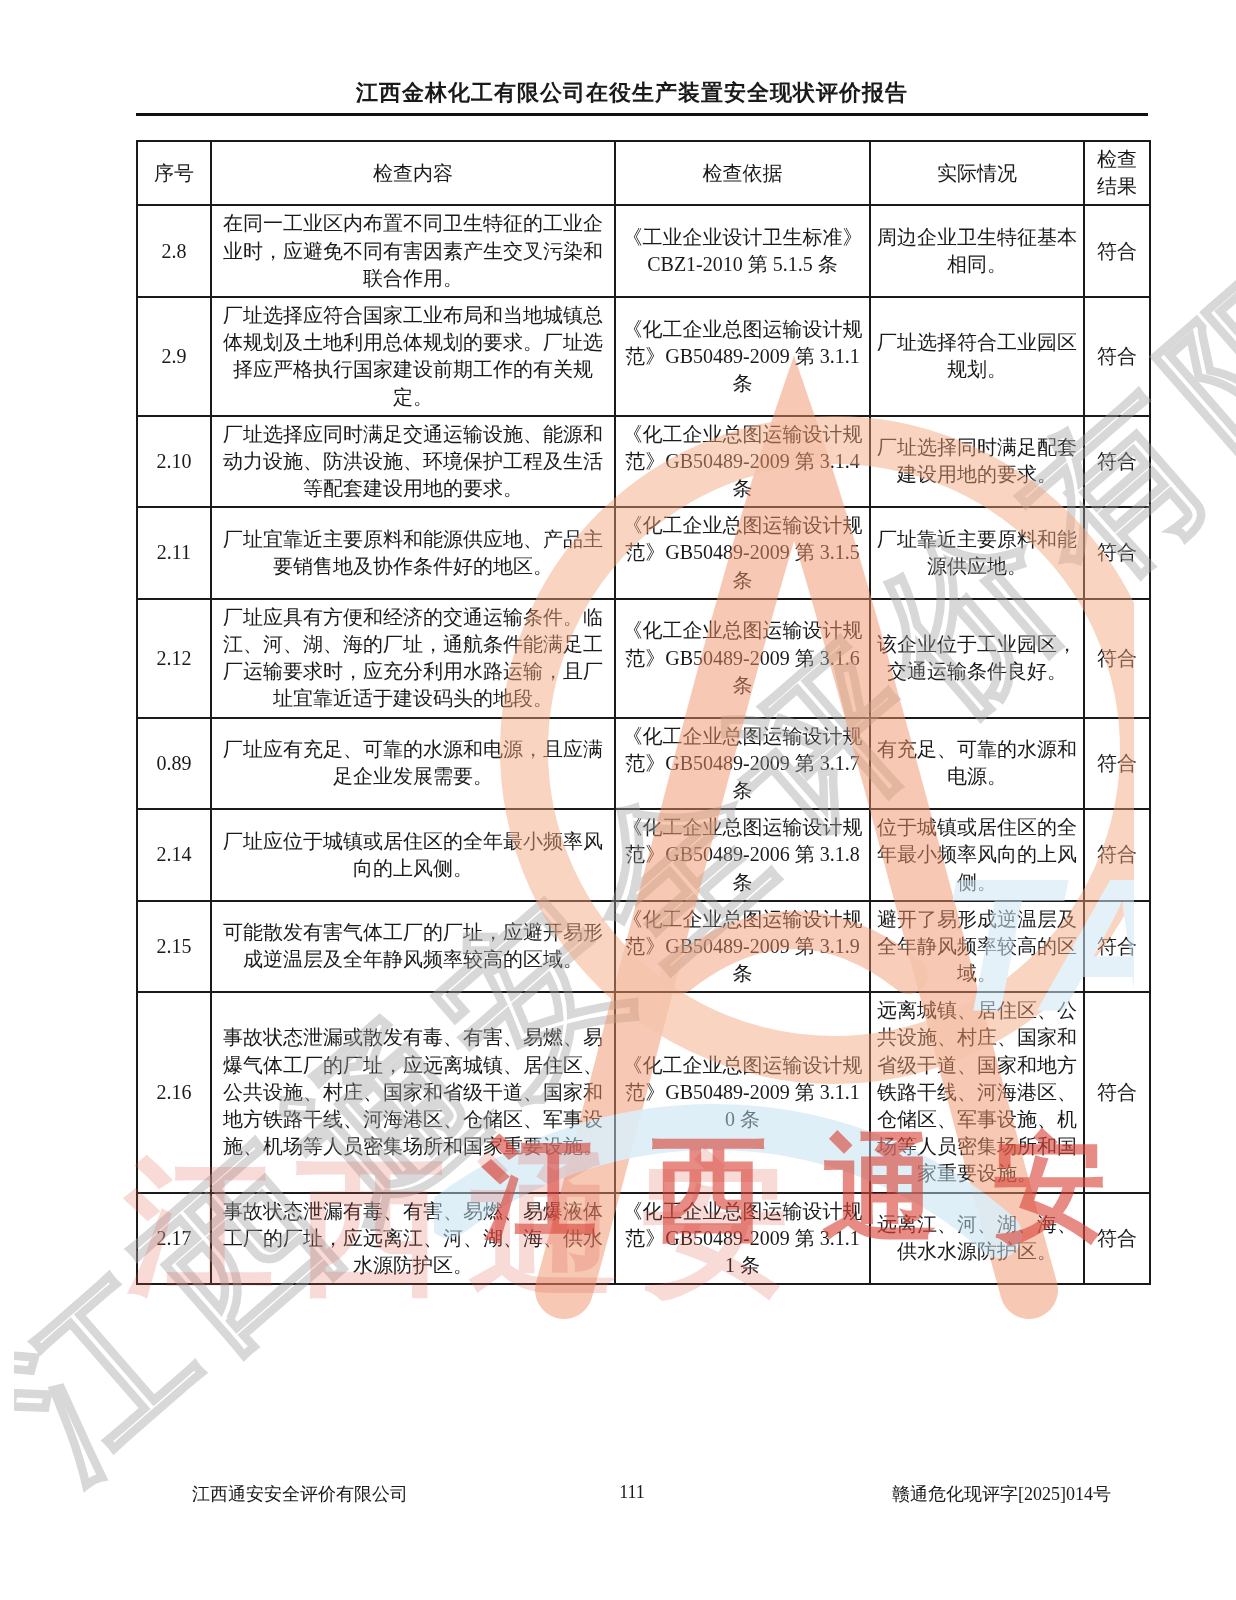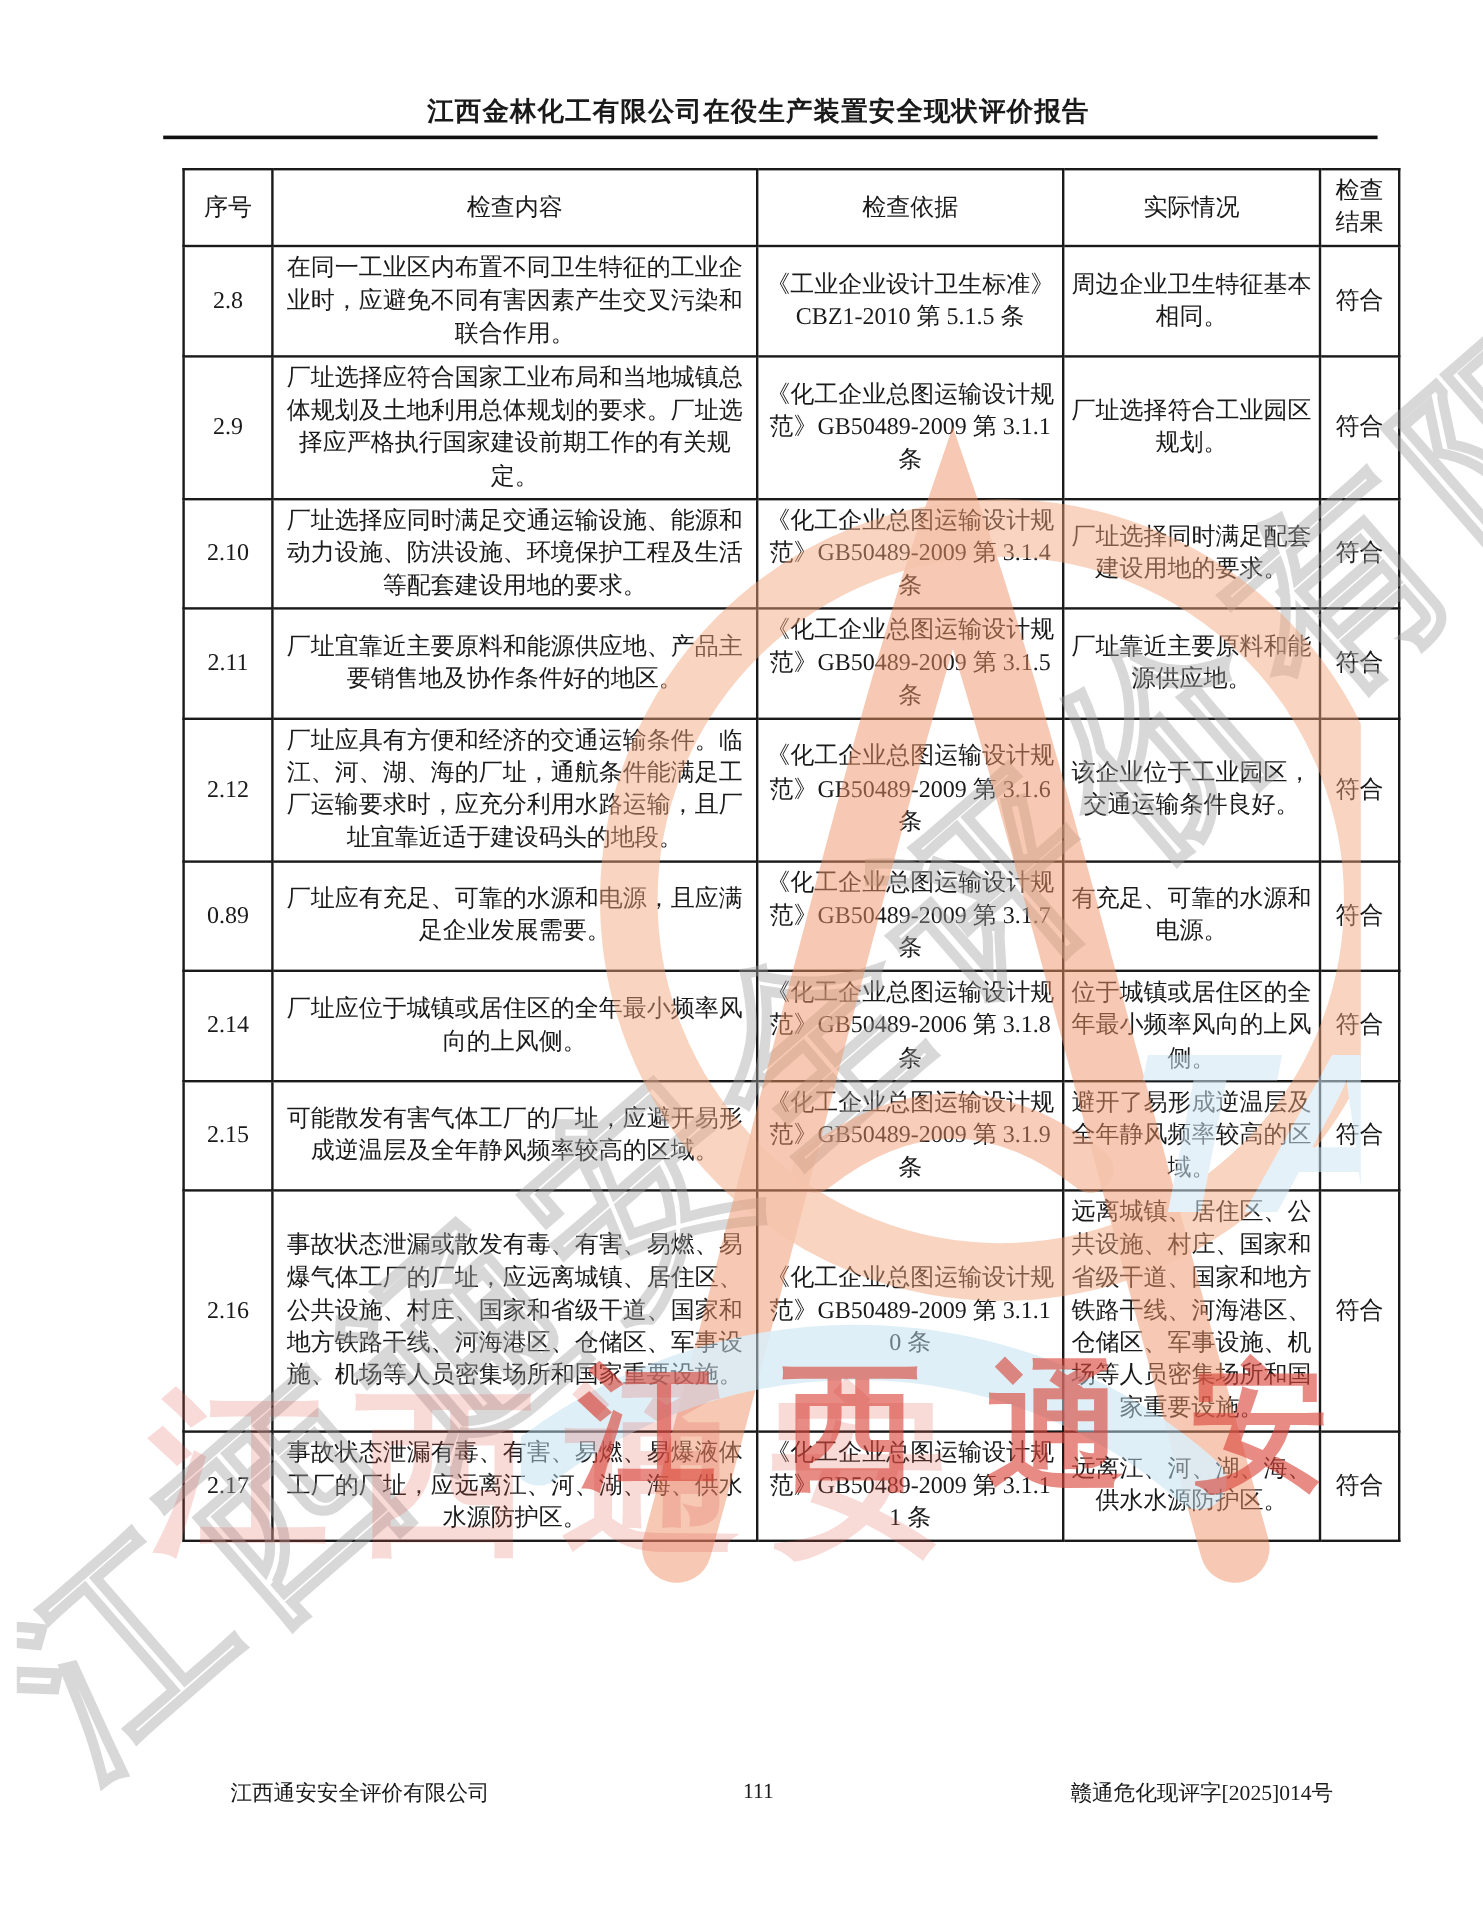--- a/index.html
+++ b/index.html
@@ -15,21 +15,21 @@
   
   .doc-title{
     position:absolute;left:0;top:78px;width:100%;
     text-align:center;font-size:22px;font-weight:bold;letter-spacing:1px;
   }
   .title-rule{
     position:absolute;left:122px;top:113px;width:1012px;height:3px;
     background:#111;
   }
   
-  .tbl-wrap{position:absolute;left:138px;top:140px;width:944px;z-index:2;}
+  .tbl-wrap{position:absolute;left:122px;top:140px;width:944px;z-index:2;}
   table.check{
     width:100%;border-collapse:collapse;table-layout:fixed;
     font-size:20px;line-height:1.36;
   }
   table.check th,table.check td{
     border:2px solid #1a1a1a;
     padding:4px 6px;
     text-align:center;vertical-align:middle;
     word-break:break-all;
   }

